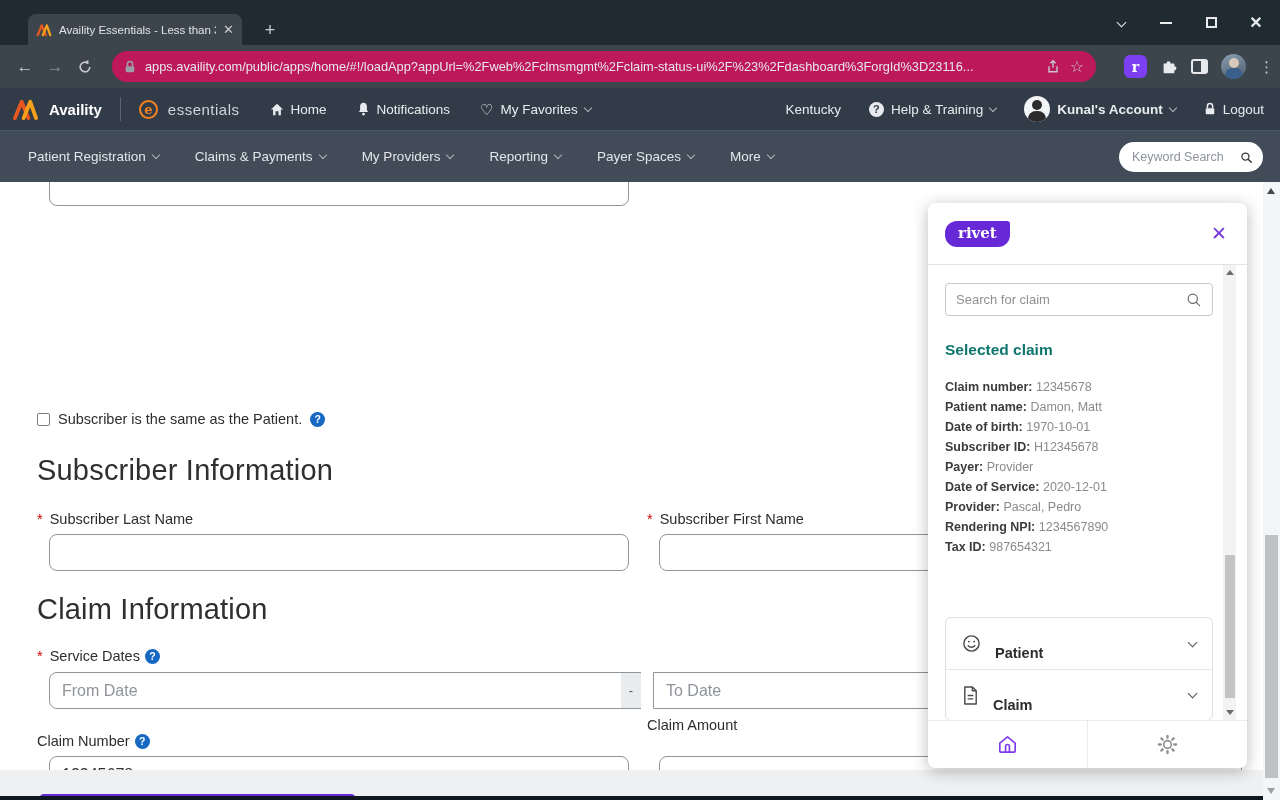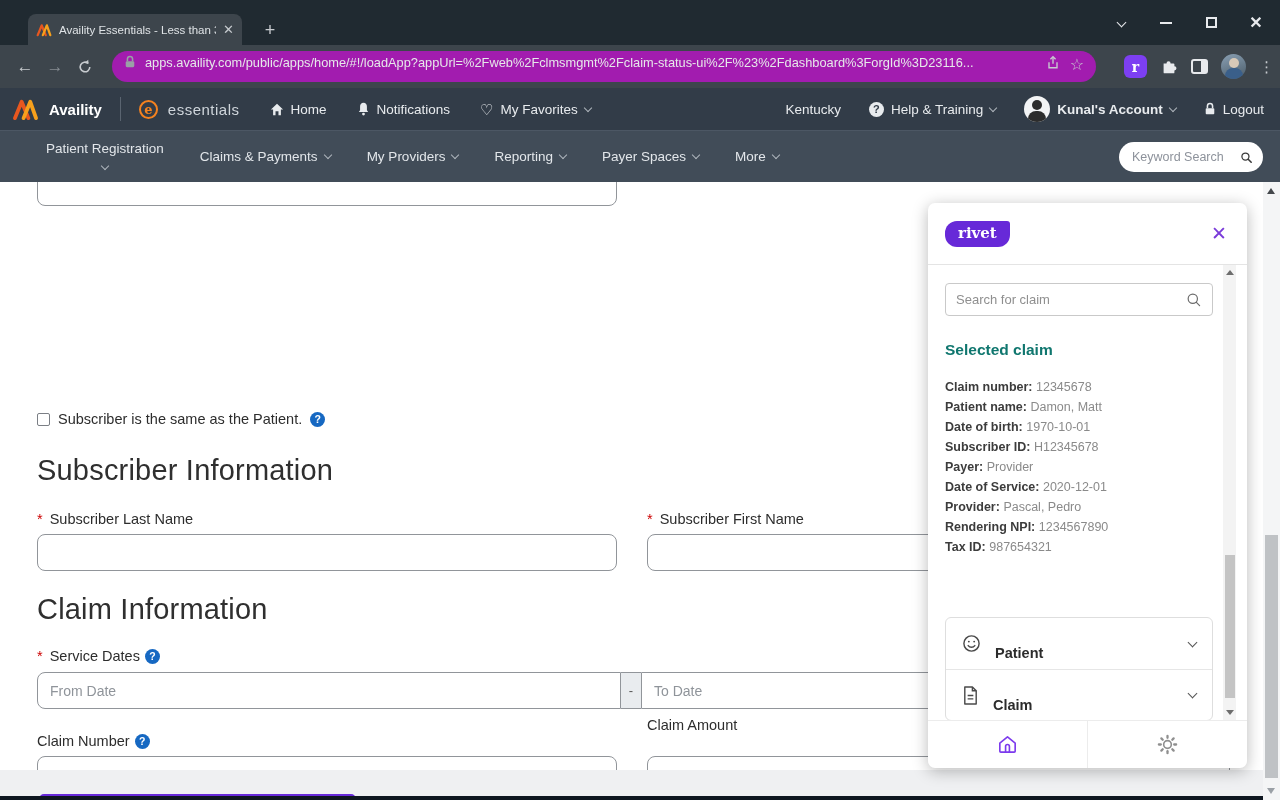--- a/index.html
+++ b/index.html
@@ -20,22 +20,22 @@
   .chevcss{display:inline-block;width:7px;height:7px;border-right:1.7px solid currentColor;
     border-bottom:1.7px solid currentColor;transform:rotate(45deg);}
   .wc-min{width:12px;height:2px;background:#e8eaed;display:inline-block;}
   .wc-max{width:11px;height:11px;border:2px solid #e8eaed;display:inline-block;}
   .wc-x{font-size:16px;font-weight:bold;}
 
   .toolbar{position:absolute;left:0;top:45px;width:1280px;height:43px;background:#3d454c;
     display:flex;align-items:center;}
   .navbtn{color:#c7cbcf;font-size:17px;width:30px;text-align:center;}
   .navbtn.fwd{color:#878d93;}
-  .omnibox{position:absolute;left:112px;top:6px;width:984px;height:31px;background:#a21caf;
-    border-radius:16px;display:flex;align-items:flex-start;padding:4px 12px;gap:9px;}
+  .omnibox{position:absolute;left:112px;top:6px;width:984px;height:31px;background:#be185d;
+    border-radius:16px;display:flex;align-items:center;padding:12px 12px;gap:9px;}
   .url-text{color:#e6e8ea;font-size:12.8px;white-space:nowrap;overflow:hidden;flex:1;}
   .ext-area{position:absolute;right:6px;top:0;height:43px;display:flex;align-items:center;gap:13px;}
   .r-badge{width:23px;height:23px;border-radius:6px;background:#7d3ff2;color:#fff;
     font-family:"DejaVu Serif",serif;font-weight:bold;font-size:14px;display:flex;
     align-items:center;justify-content:center;}
   .sidebar-ic{width:17px;height:15px;border:2px solid #e8eaed;border-radius:3px;position:relative;}
   .sidebar-ic::after{content:"";position:absolute;right:0;top:0;width:5px;height:100%;background:#e8eaed;}
   .avatar-chrome{width:25px;height:25px;border-radius:50%;background:linear-gradient(160deg,#8aa0b4,#4a5b68);position:relative;overflow:hidden;}
   .avatar-chrome::before{content:"";position:absolute;left:7.5px;top:4px;width:10px;height:10px;border-radius:50%;background:#d8c9b8;}
   .avatar-chrome::after{content:"";position:absolute;left:3.5px;top:14px;width:18px;height:12px;border-radius:8px 8px 0 0;background:#3a5f8a;}
@@ -58,31 +58,31 @@
   .avatar-hdr{width:26px;height:26px;border-radius:50%;background:#f3f4f5;position:relative;overflow:hidden;}
   .avatar-hdr::before{content:"";position:absolute;left:8px;top:4px;width:10px;height:10px;border-radius:50%;background:#2c2c2c;}
   .avatar-hdr::after{content:"";position:absolute;left:4px;top:15px;width:18px;height:11px;border-radius:8px 8px 0 0;background:#2c2c2c;}
   .chev-lt{width:6px;height:6px;border-right:1.5px solid #aeb5bc;border-bottom:1.5px solid #aeb5bc;
     display:inline-block;transform:rotate(45deg);margin-bottom:3px;}
 
   
   .av-nav{position:absolute;left:0;top:130px;width:1280px;height:52px;background:#414c58;
     display:flex;align-items:center;color:#e2e6ea;font-size:13.5px;border-top:1px solid #4c5764;}
   .nitem{display:flex;align-items:center;gap:7px;margin-left:36px;cursor:default;}
-  .nitem:first-child{margin-left:46px;flex-direction:column;}
+  .nitem:first-child{margin-left:28px;}
   .kw-pill{position:absolute;right:17px;top:11px;width:144px;height:30px;background:#fff;
     border-radius:15px;display:flex;align-items:center;padding:0 10px 0 13px;gap:5px;}
   .kw-pill input{border:none;outline:none;width:100%;font-size:12.5px;color:#333;
     font-family:"Liberation Sans",sans-serif;}
   .kw-pill input::placeholder{color:#8d929b;}
 
   
   .content{position:absolute;left:0;top:182px;width:1280px;height:618px;background:#fff;overflow:hidden;}
   .inp{position:absolute;background:#fff;border:1px solid #91959a;border-radius:8px;height:37px;
-    font-size:14px;color:#333;padding:13px 12px;font-family:"Liberation Sans",sans-serif;outline:none;}
+    font-size:16px;color:#333;padding:13px 12px;font-family:"Liberation Sans",sans-serif;outline:none;margin-left:12px;}
   .inp::placeholder{color:#8f949a;}
   .flabel{position:absolute;font-size:14.5px;color:#2d2d2d;display:flex;align-items:center;gap:5px;}
   .req{color:#cc0000;margin-right:2px;}
   .help-ic{width:15px;height:15px;border-radius:50%;background:#1668c2;color:#fff;font-size:10.5px;
     font-weight:bold;display:inline-flex;align-items:center;justify-content:center;}
   .h1{position:absolute;font-size:29px;color:#2f2f2f;font-weight:500;letter-spacing:.2px;}
   .cbrow{position:absolute;left:37px;top:229px;display:flex;align-items:center;gap:8px;font-size:14.5px;color:#2d2d2d;}
   .cbox{width:13px;height:13px;border:1px solid #7b7f85;border-radius:2px;background:#fff;}
   .dsep{position:absolute;left:621px;top:490px;width:20px;height:37px;background:#e9ecef;
     border:1px solid #91959a;border-left:none;border-right:none;color:#555;font-size:13px;

